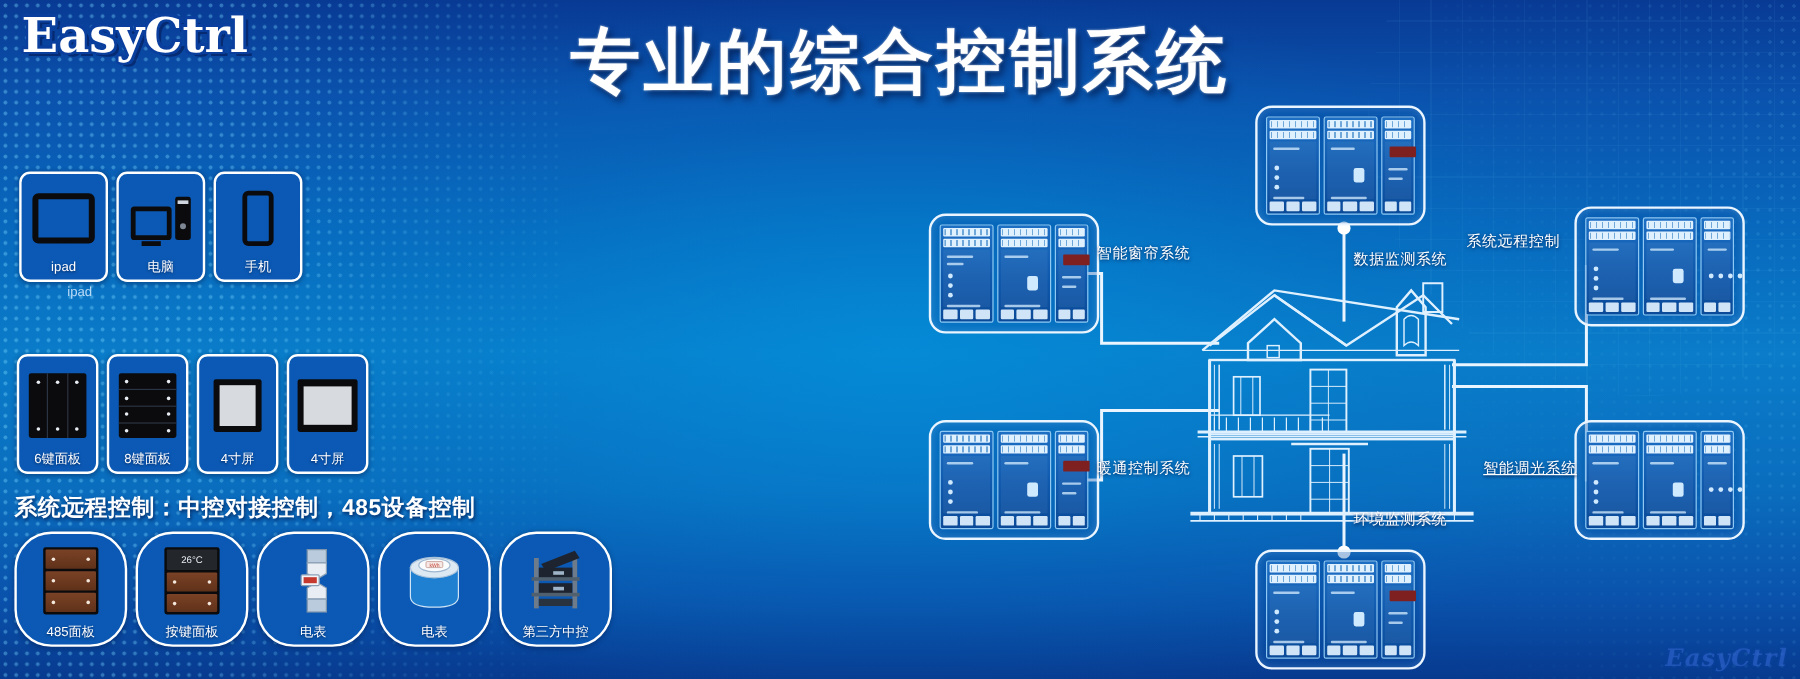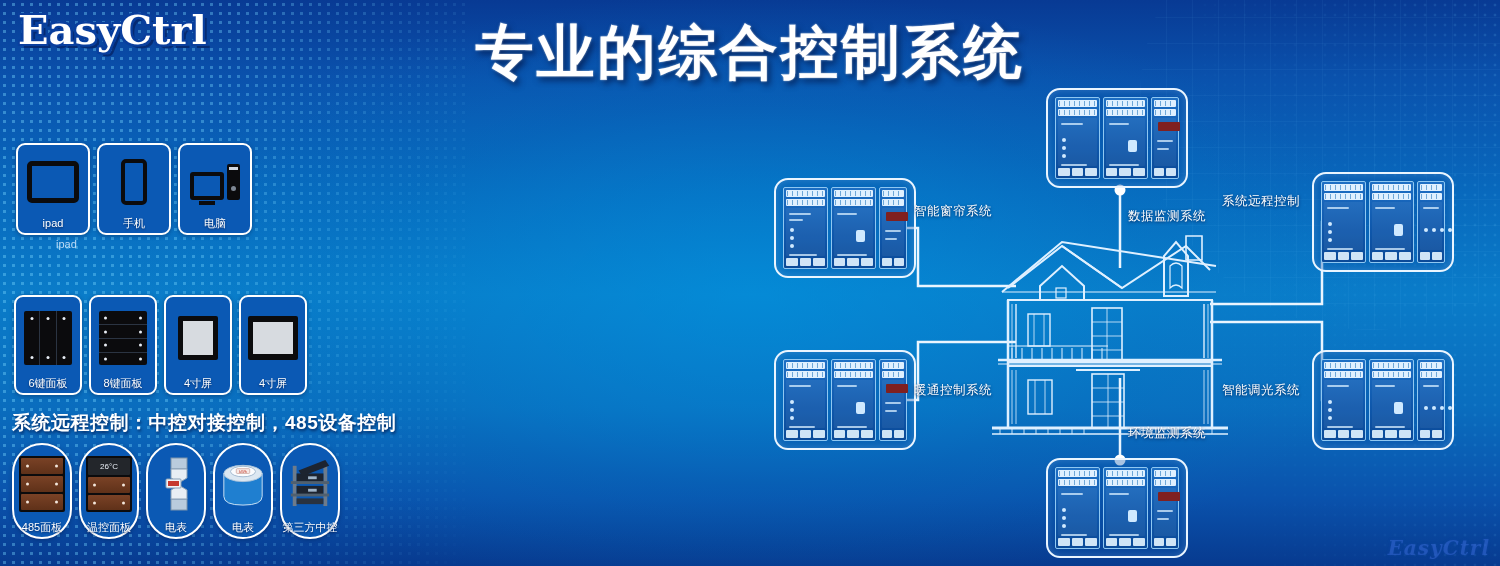--- a/index.html
+++ b/index.html
@@ -92,21 +92,21 @@
     white-space: nowrap; text-shadow: 0 1px 2px rgba(4,30,80,.8);
   }
   .ghost-cap {
     position: absolute; left: 56px; top: 238px;
     color: #d8ecff; font-size: 11px; opacity: .85;
   }
 
   
   #row-remote .dev-card { width: 74px; height: 92px; }
   #row-local  .dev-card { width: 68px; height: 100px; }
-  #row-third  .dev-card { width: 60px; height: 96px; border-radius: 31px; }
+  #row-third  .dev-card { width: 94px; height: 96px; border-radius: 31px; }
   .ipad-art { width: 52px; height: 42px; border: 5px solid #0b0b0d; border-radius: 5px; background: transparent; position: relative; }
   .ipad-art::after { content:""; position:absolute; left:50%; bottom:-4px; transform:translateX(-50%); width:12px; height:2px; background:#0b0b0d; border-radius:2px; }
   .phone-art { width: 26px; height: 46px; border: 4px solid #0b0b0d; border-radius: 5px; position: relative; }
   .phone-art::after { content:""; position:absolute; left:50%; bottom:-3px; transform:translateX(-50%); width:8px; height:2px; background:#0b0b0d; border-radius:2px;}
   .pc-art { display: flex; align-items: flex-end; gap: 3px; }
   .pc-mon { width: 34px; height: 28px; border: 4px solid #0b0b0d; border-radius: 3px; position: relative; }
   .pc-mon::after { content:""; position:absolute; left:50%; bottom:-9px; transform:translateX(-50%); width:16px; height:4px; background:#0b0b0d; }
   .pc-tower { width: 13px; height: 36px; background:#0b0b0d; border-radius:2px; position:relative; }
   .pc-tower::before { content:""; position:absolute; left:2px; top:3px; width:9px; height:3px; background:#cfd6e0; }
   .pc-tower::after { content:""; position:absolute; left:4px; top:22px; width:5px; height:5px; border-radius:50%; background:#7d8794; }
@@ -200,33 +200,33 @@
 
     <div class="dev-card">
       <div class="art">
           <div class="ipad-art"></div>
         </div>
       <div class="cap">ipad</div>
     </div>
 
     <div class="dev-card">
       <div class="art">
+        <div class="pc-art">
+            <div class="pc-mon"></div>
+            <div class="pc-tower"></div>
+          </div>
+      </div>
+      <div class="cap">电脑</div>
+    </div>
+
+    <div class="dev-card">
+      <div class="art">
           <div class="phone-art"></div>
         </div>
       <div class="cap">手机</div>
-    </div>
-
-    <div class="dev-card">
-      <div class="art">
-        <div class="pc-art">
-            <div class="pc-mon"></div>
-            <div class="pc-tower"></div>
-          </div>
-      </div>
-      <div class="cap">电脑</div>
     </div>
   </div>
 
   <div class="ghost-cap">ipad</div>
 
   <div class="card-row" id="row-local">
 
     <div class="dev-card">
       <div class="art">
         <div class="kp6">
@@ -283,21 +283,21 @@
     </div>
 
     <div class="dev-card">
       <div class="art">
         <div class="thermo">
           <div class="disp">26°C</div>
           <div class="b"></div>
             <div class="b"></div>
         </div>
       </div>
-      <div class="cap">温控面板</div>
+      <div class="cap">按键面板</div>
     </div>
 
     <div class="dev-card">
       <div class="art">
         <svg class="meter-box" viewBox="0 0 46 56">
           <rect x="18" y="2" width="16" height="11" fill="#b9cbdd" stroke="#7d94ab" stroke-width="1"></rect>
           <rect x="18" y="43" width="16" height="11" fill="#b9cbdd" stroke="#7d94ab" stroke-width="1"></rect>
           <path d="M18 13 L34 13 L34 22 L24 28 L34 34 L34 43 L18 43 L18 34 L28 28 L18 22 Z" fill="#e9eef4" stroke="#8aa0b6" stroke-width="1"></path>
           <rect x="13" y="23" width="15" height="9" rx="1" fill="#f2f4f7" stroke="#8aa0b6" stroke-width="1"></rect>
           <rect x="15" y="25" width="11" height="5" fill="#c6392f"></rect>
@@ -716,17 +716,17 @@
             </div>
           </div>
       </div>
     </div>
 
     <div class="node-label" style="left:174px; top:143px;">智能窗帘系统</div>
     <div class="node-label" style="left:388px; top:148px;">数据监测系统</div>
     <div class="node-label" style="left:482px; top:133px;">系统远程控制</div>
     <div class="node-label" style="left:174px; top:322px;">暖通控制系统</div>
     <div class="node-label" style="left:388px; top:365px;">环境监测系统</div>
-    <div class="node-label" style="left:482px; top:322px;">智能调光系统</div>
+    <div class="node-label" style="left:496px; top:322px;text-decoration:underline;">智能调光系统</div>
   </div>
 
   <div id="watermark">EasyCtrl</div>
 </div>
 
 </body></html>

